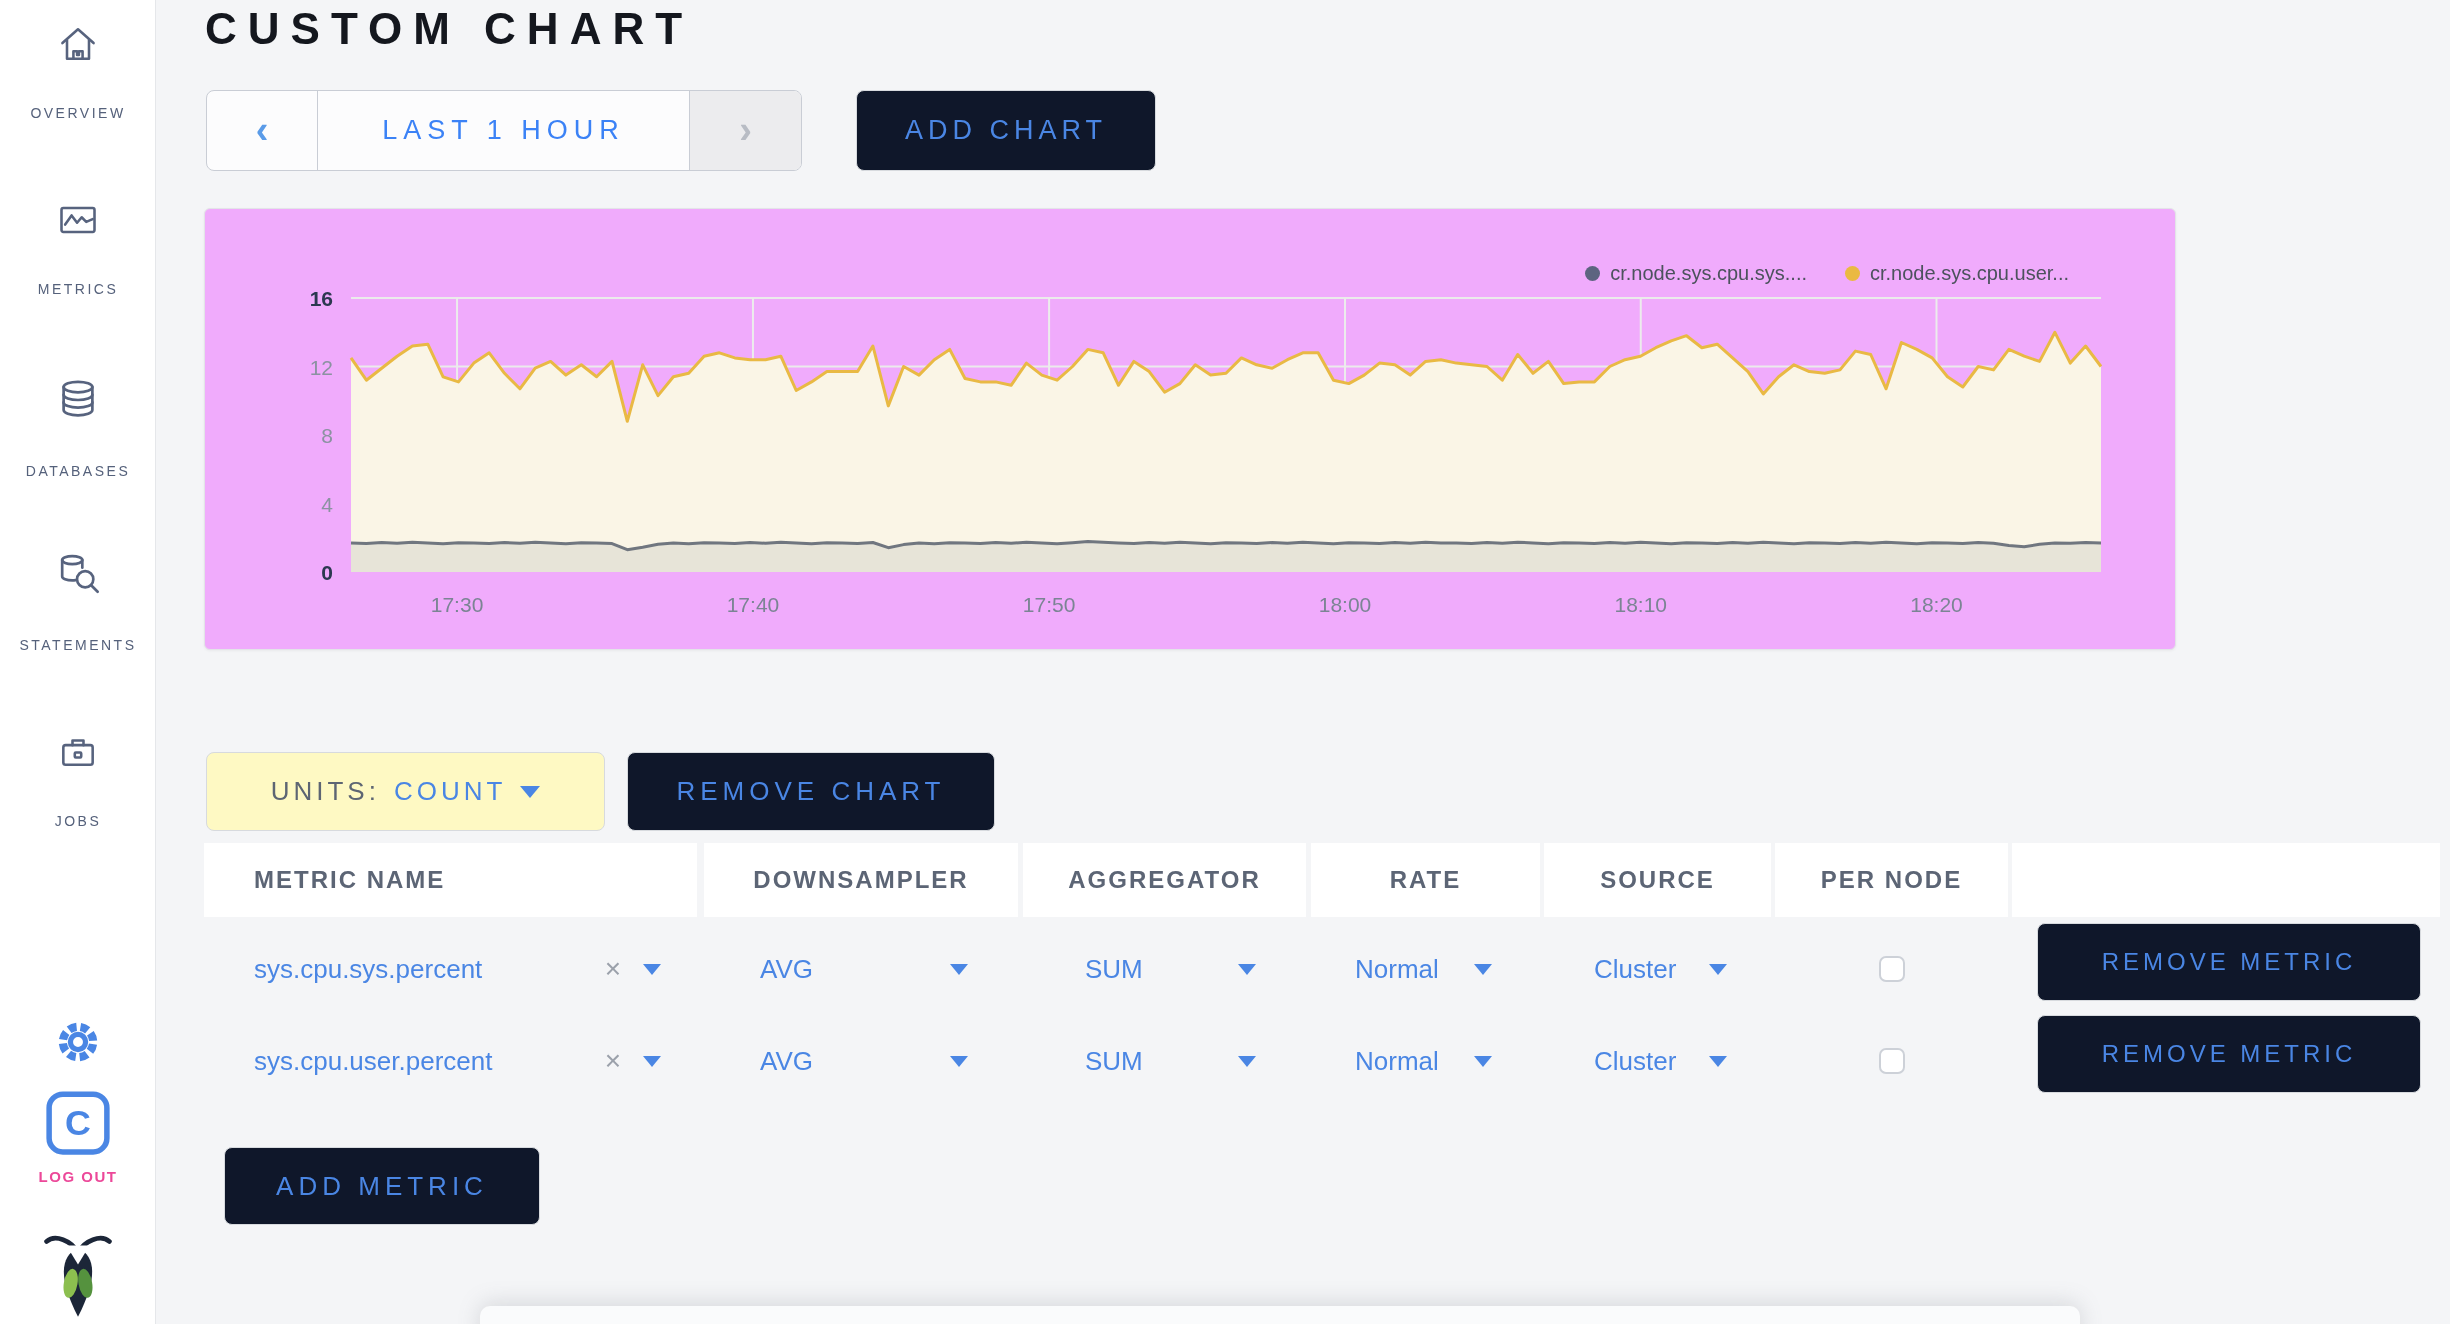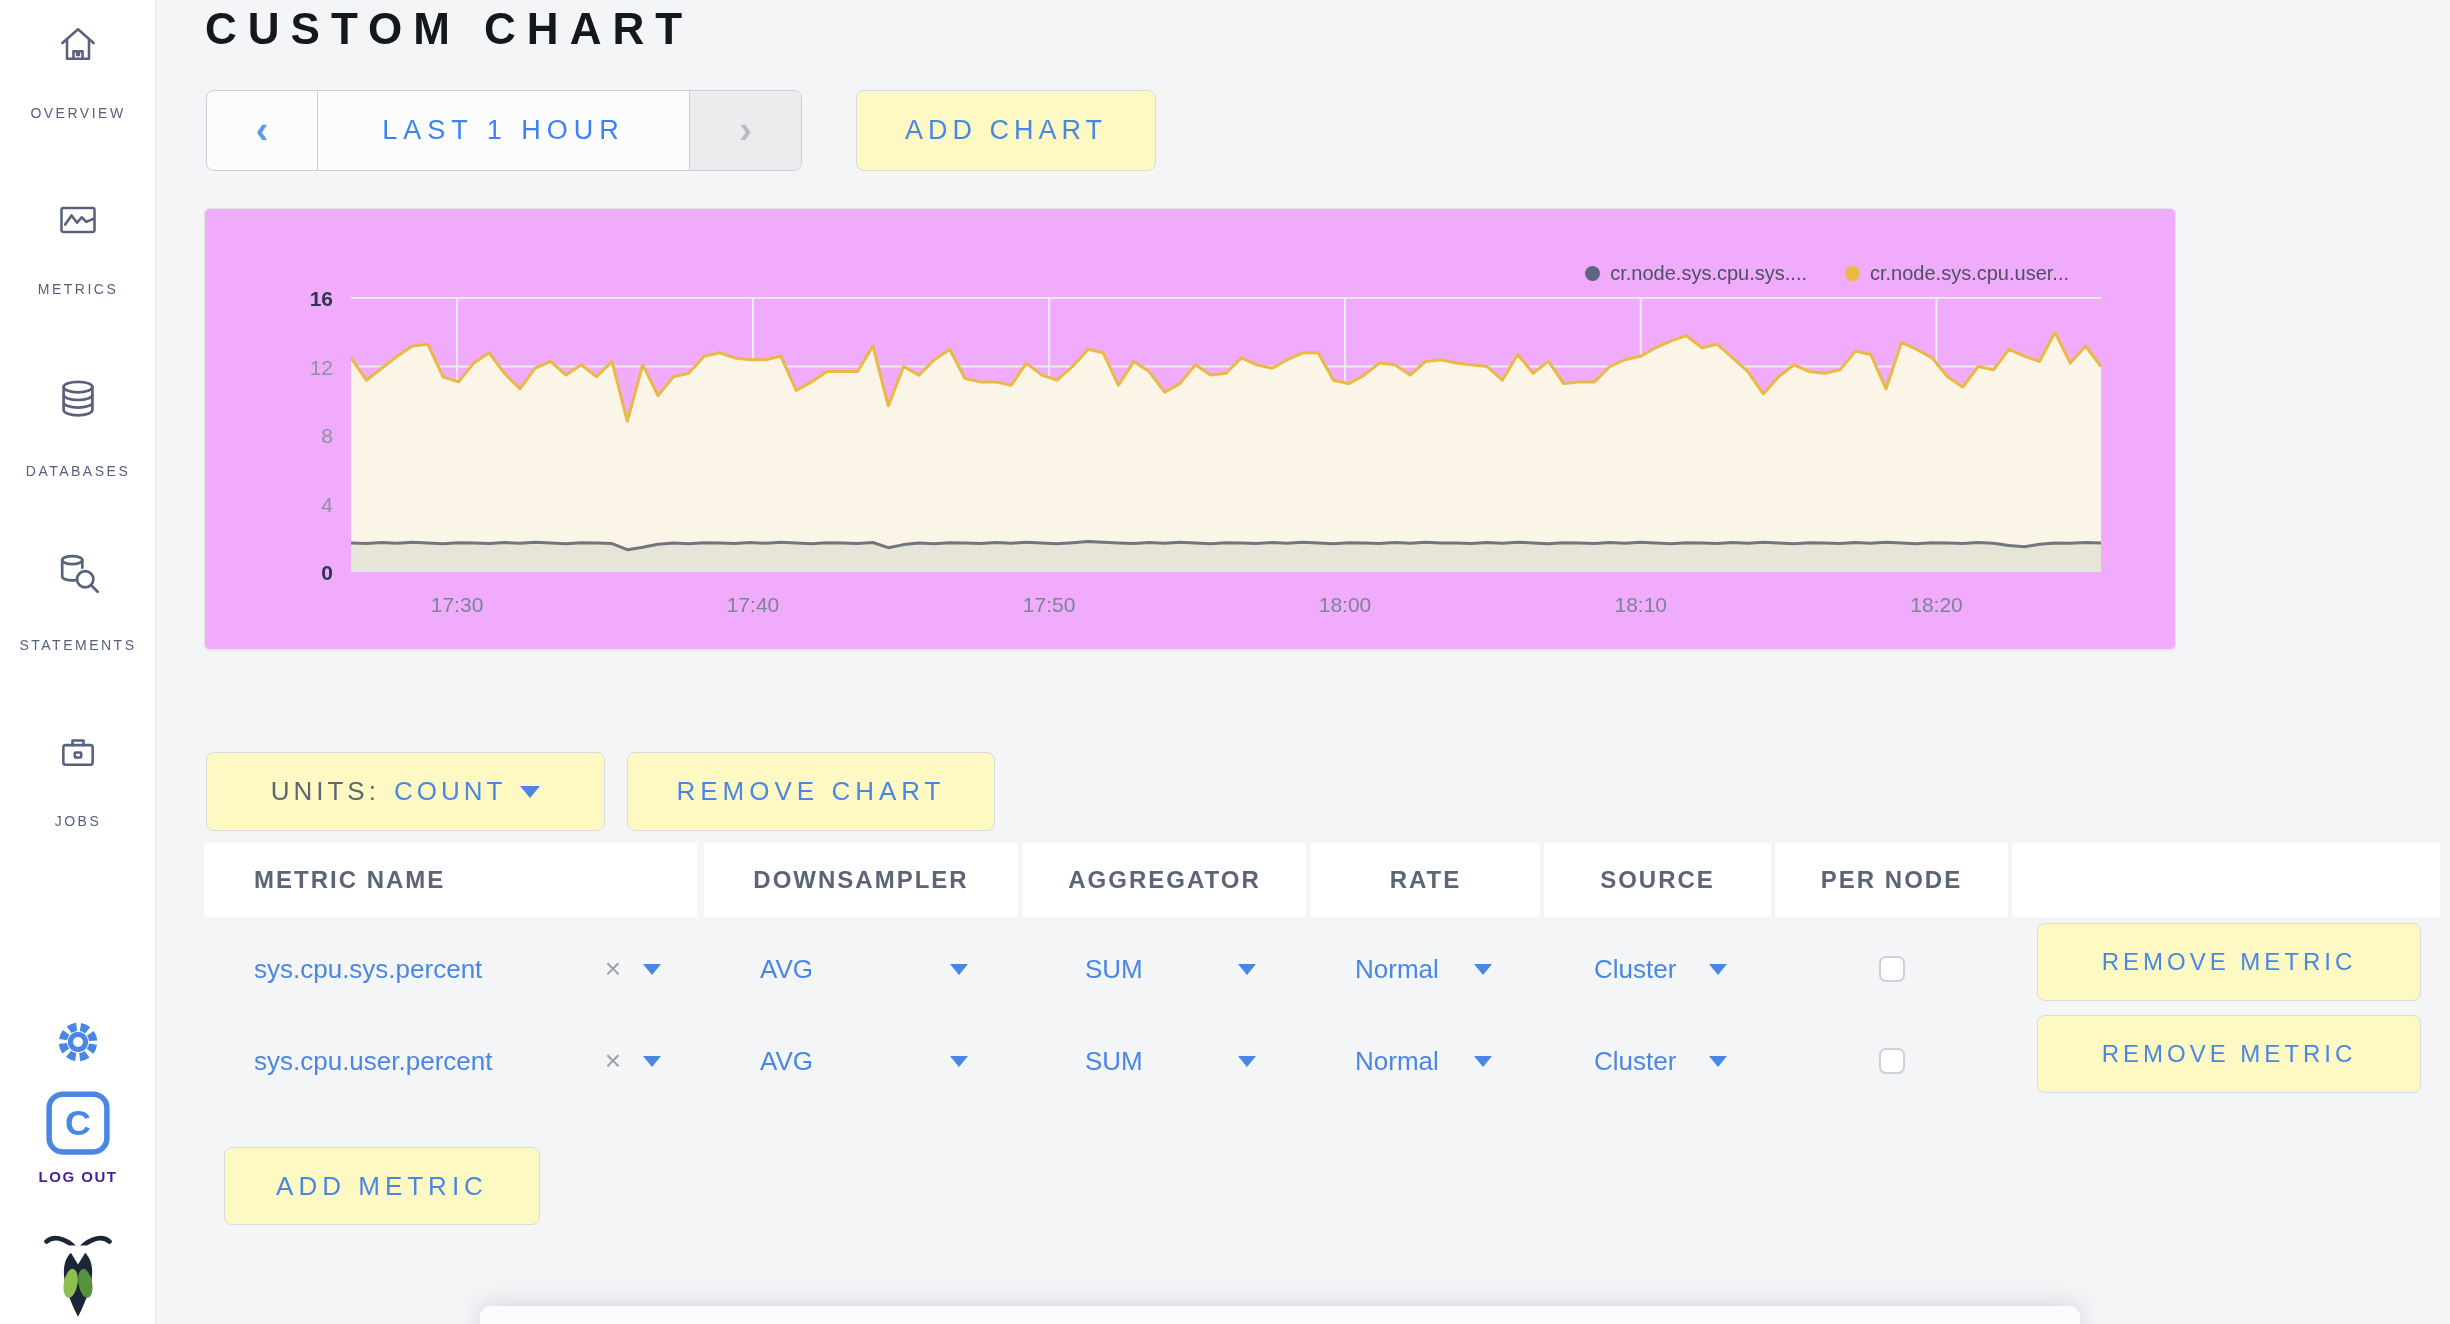--- a/index.html
+++ b/index.html
@@ -21,40 +21,40 @@
     position:absolute; left:0; width:156px;
     display:flex; flex-direction:column; align-items:center; gap:15px;
     cursor:pointer;
   }
   .nav-label {
     font-size:14px; font-weight:normal; letter-spacing:2.5px; color:#55617b;margin-top:24px;
   }
   .icon-stroke { stroke:#57637e; stroke-width:2.8; fill:none; stroke-linejoin:round; stroke-linecap:round; }
   .gear-btn { position:absolute; left:50px; top:1014px; cursor:pointer; }
   .logout { position:absolute; left:0; top:1090px; width:156px; text-align:center; cursor:pointer; }
-  .logout-label { display:block; margin-top:8px; font-size:15px; font-weight:bold; letter-spacing:1.5px; color:#4c1d95; }
+  .logout-label { display:block; margin-top:8px; font-size:15px; font-weight:bold; letter-spacing:1.5px; color:#ec4899; }
   .bug-logo { position:absolute; left:44px; top:1232px; }
 
   
   .page-title {
     position:absolute; left:205px; top:4px;
     font-size:44px; font-weight:bold; letter-spacing:11px; color:#14171e;
   }
   .timewin {
     position:absolute; left:206px; top:90px; width:596px; height:81px;
     border:1px solid #c9cdd5; border-radius:8px; background:#fcfcfd;
     display:flex; overflow:hidden;
   }
   .tw-seg { display:flex; align-items:center; justify-content:center; }
   .tw-prev { width:111px; border-right:1px solid #c9cdd5; color:#5a9be8; font-size:38px; font-weight:bold; cursor:pointer; }
   .tw-label { flex:1; color:#3b82f6; font-size:27px; letter-spacing:6px; cursor:pointer; }
   .tw-next { width:112px; border-left:1px solid #c9cdd5; background:#ececee; color:#b8bcc4; font-size:38px; font-weight:bold; cursor:default; }
 
   .btn {
-    background:#fef9c3; border:1px solid #d7dade; border-radius:8px;
+    background:#0f172a; border:1px solid #d7dade; border-radius:8px;
     color:#4a86e4; letter-spacing:5px; font-family:"Liberation Sans",sans-serif;
     display:flex; align-items:center; justify-content:center; cursor:pointer;
   }
   .add-chart-btn { position:absolute; left:856px; top:90px; width:300px; height:81px; font-size:27px; }
 
   
   .chart-card {
     position:absolute; left:204px; top:208px; width:1972px; height:442px;
     background:#f0abfc; border:1px solid #e3e4e8; border-radius:6px;
     box-shadow:0 1px 3px rgba(0,0,0,0.05);

